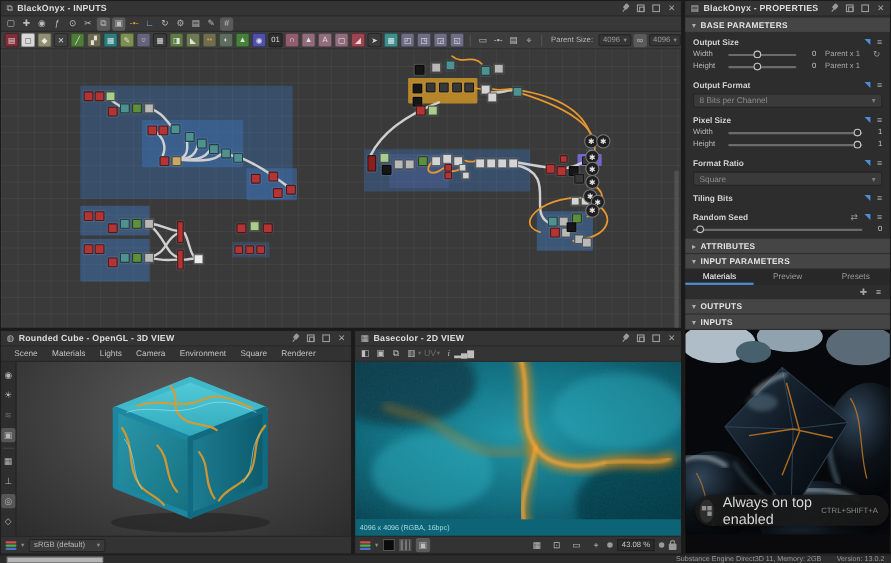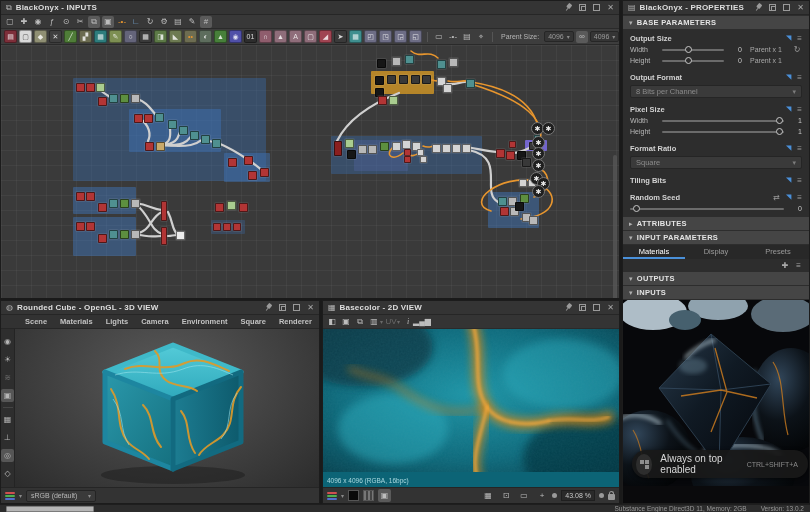--- a/index.html
+++ b/index.html
@@ -67,21 +67,21 @@
   .ddown .car { margin-left:auto; color:#7d7d7d; font-size:7px;}
   .tabsrow { display:flex; background:#282828; height:14px; flex:0 0 auto; margin-top:1px;}
   .tab { flex:1; display:flex; align-items:center; justify-content:center; color:#9a9a9a; font-size:7.5px;
          border-bottom:2px solid transparent; }
   .tab.active { color:#ffffff; border-bottom-color:#4a90d9; }
   .iconrow { height:12px; display:flex; align-items:center; justify-content:flex-end; gap:8px; padding:0 8px; flex:0 0 auto;}
   .matrow { height:11px; display:flex; align-items:center; gap:4px; padding:0 10px; color:#cfcfcf; font-size:7.5px; background:#2e2e2e; flex:0 0 auto;}
   #onyxwrap { flex:1; position:relative; background:#0a0a0c; overflow:hidden; margin-top:1px;}
   
   #v3d { left:0; top:300px; width:320px; height:204px; }
-  .menubar { height:14px; background:#323232; display:flex; align-items:center; gap:1px; padding:0 18px; flex:0 0 auto; border-bottom:1px solid #262626;font-weight:bold;}
+  .menubar { height:14px; background:#323232; display:flex; align-items:center; gap:1px; padding:0 6px; flex:0 0 auto; border-bottom:1px solid #262626;}
   .menuitem { padding:0 6px; color:#c2c2c2; font-size:7.5px; height:100%; display:flex; align-items:center;}
   #v3dbody { flex:1; display:flex; position:relative; overflow:hidden;}
   #v3dside { width:16px; background:#2e2e2e; border-right:1px solid #242424; display:flex; flex-direction:column; align-items:center; padding-top:6px; gap:5px; z-index:3;}
   .sidebtn { width:13px; height:13px; display:flex; align-items:center; justify-content:center; color:#b5b5b5; font-size:8px; border-radius:2px;}
   .sidebtn.active { background:#565656; }
   .sidebtn.dim { color:#6a6a6a; }
   .sidesep { width:10px; height:1px; background:#454545; }
   #v3dview { flex:1; position:relative; background:radial-gradient(ellipse at 50% 30%, #5a5a5a 0%, #454545 45%, #2c2c2c 100%); }
   .botbar { height:16px; background:#333333; border-top:1px solid #252525; display:flex; align-items:center; gap:4px; padding:0 4px; flex:0 0 auto;}
   .layersicon { display:flex; flex-direction:column; gap:1px; width:10px; }
@@ -103,21 +103,21 @@
                display:flex; align-items:center; padding:0 6px; }
   #statusleft { width:88px; height:6px; background:#b5b5b5; border:1px solid #7c7c7c; border-radius:1px; }
   #statusright { margin-left:auto; display:flex; gap:14px; color:#9a9a9a; font-size:6.5px; line-height:7px;}
   
   #toast { position:absolute; left:632px; top:450px; width:176px; height:28px; background:rgba(24,24,24,.94);
            border-radius:14px; display:flex; align-items:center; padding:0 10px 0 4px; gap:8px; z-index:30;
            box-shadow:0 1px 4px rgba(0,0,0,.6); }
   #toast .ticonbox { width:21px; height:21px; border-radius:50%; background:#2d2d2d; display:flex; align-items:center; justify-content:center;}
   #toast .ticonbox .blocks { display:grid; grid-template-columns:4px 4px; gap:1px; }
   #toast .ticonbox .blocks i { width:4px; height:4px; background:#8f8f8f; display:block;}
-  #toast .tmsg { color:#d8d8d8; font-size:10px; }
+  #toast .tmsg { color:#d8d8d8; font-size:13px; }
   #toast .tkey { margin-left:auto; color:#8a8a8a; font-size:7px; }
   .divider { position:absolute; background:#1a1a1a; }
 </style>
 </head>
 <body>
 
 <div class="panel" id="graph">
   <div class="ptitle">
     <span class="ticon">⧉</span>
     <span class="ttext">BlackOnyx - INPUTS</span>
@@ -642,21 +642,21 @@
     <span>ATTRIBUTES</span>
   </div>
 
   <div class="secbar">
     <span class="chev">▾</span>
     <span>INPUT PARAMETERS</span>
   </div>
 
   <div class="tabsrow" id="ptabs">
       <span class="tab active">Materials</span>
-      <span class="tab">Display</span>
+      <span class="tab">Preview</span>
       <span class="tab">Presets</span>
     </div>
   <div class="iconrow">
     <span style="color:#a8a8a8">✚</span>
     <span style="color:#a8a8a8">≡</span>
   </div>
 
   <div class="secbar">
     <span class="chev">▾</span>
     <span>OUTPUTS</span>

